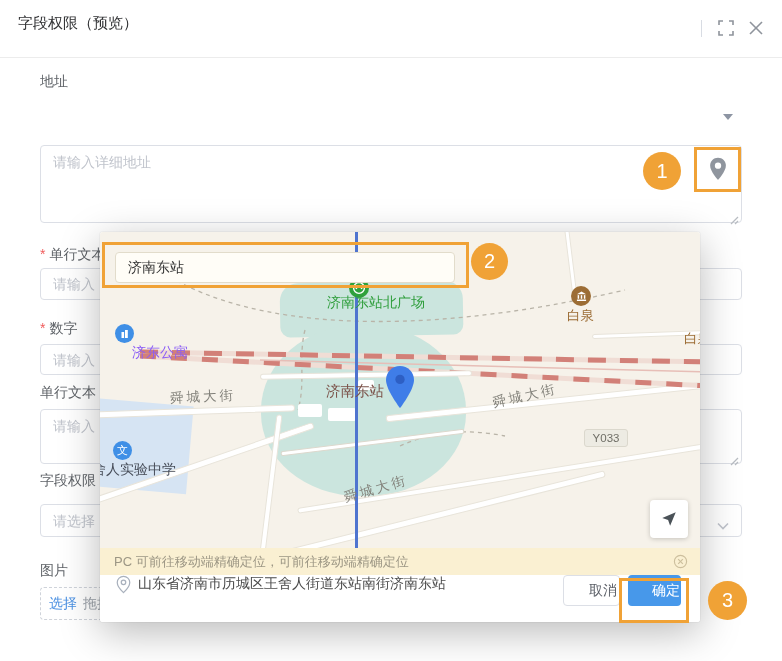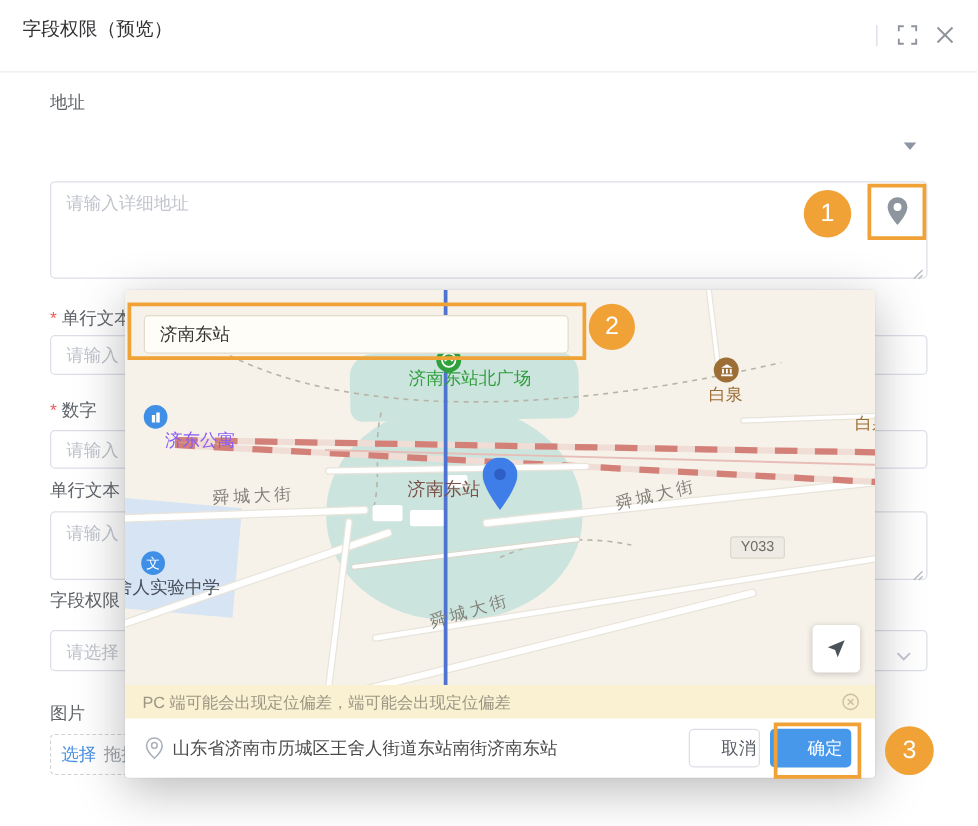--- a/index.html
+++ b/index.html
@@ -88,28 +88,28 @@
     display:flex; align-items:center; justify-content:center; cursor:pointer;
   }
   .pin-marker { position:absolute; left:286px; top:134px; z-index:6; }
 
   .notice {
     height:27px; background:#faf0d2; display:flex; align-items:center;
     padding:0 12px 0 14px; font-size:13px; color:#9c9684;
   }
   .notice-close { margin-left:auto; cursor:pointer; display:flex; }
 
-  .d-footer { height:47px; background:#fff; display:flex; align-items:center; padding:0 19px 0 16px; border-radius:0 0 3px 3px; }
+  .d-footer { height:47px; background:#fff; display:flex; padding:0 19px 0 16px; border-radius:0 0 3px 3px; }
   .d-addr { font-size:14px; color:#4a4a4a; margin-left:7px; }
   .btn {
     height:31px; border-radius:4px; font-size:14px; display:flex; align-items:center;
     justify-content:center; cursor:pointer;padding-left:23px;
   }
   .btn-cancel { width:57px; background:#fff; border:1px solid #dcdfe6; color:#5a5e66; margin-left:auto; }
-  .btn-confirm { width:65px; background:#4798ea; color:#fff; margin-left:8px; }
+  .btn-confirm { width:53px; background:#4798ea; color:#fff; margin-left:8px; }
 
   
   .ann-box { position:absolute; border:3px solid #f0a236; z-index:50; pointer-events:none; }
   .ann-badge {
     position:absolute; background:#f0a236; color:#fff; border-radius:50%;
     display:flex; align-items:center; justify-content:center; font-size:20px; z-index:50;
   }
   .box-1 { left:694px; top:147px; width:47px; height:45px; }
   .box-2 { left:102px; top:242px; width:367px; height:46px; }
   .box-3 { left:619px; top:578px; width:70px; height:45px; }
@@ -268,21 +268,21 @@
 
       <input class="m-search" value="济南东站" style="">
       <div class="locate-btn">
         <svg width="18" height="18" viewBox="0 0 24 24">
           <path d="M21 3 L3 10.5 L10.8 13.2 L13.5 21 Z" fill="#4b5258"></path>
         </svg>
       </div>
     </div>
 
     <div class="notice">
-      <span>PC 端可能会出现定位偏差，端可能会出现定位偏差</span>
+      <span>PC 可前往移动端精确定位，可前往移动端精确定位</span>
       <span class="notice-close">
         <svg width="15" height="15" viewBox="0 0 16 16" fill="none" stroke="#ccbf9d" stroke-width="1.2">
           <circle cx="8" cy="8" r="6.5"></circle>
           <line x1="5.5" y1="5.5" x2="10.5" y2="10.5"></line>
             <line x1="10.5" y1="5.5" x2="5.5" y2="10.5"></line>
         </svg>
       </span>
     </div>
 
     <div class="d-footer">

